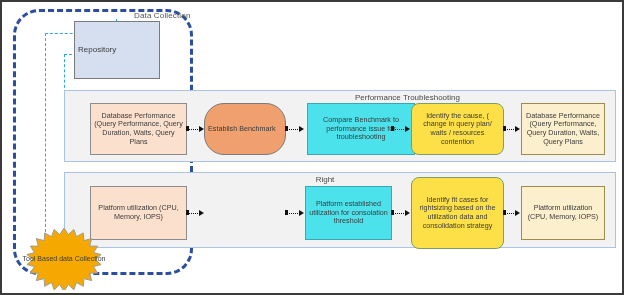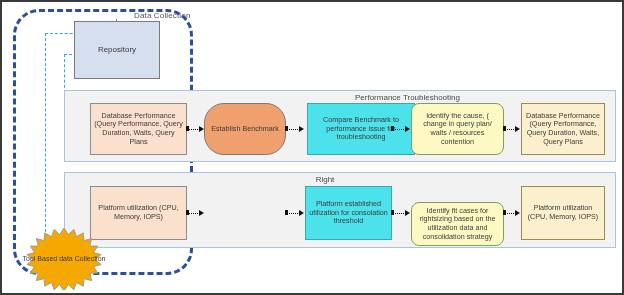--- a/index.html
+++ b/index.html
@@ -25,28 +25,28 @@
 
   
   .panel{position:absolute;background:#f2f2f2;border:1px solid #a9c3e0;
      box-sizing:border-box;}
   .panel-title{position:absolute;font-size:8px;color:#4a4a4a;white-space:nowrap;
      text-align:center;}
   .panel-title.two-line{white-space:normal;width:40px;line-height:9px;}
 
   
   .node{position:absolute;box-sizing:border-box;display:flex;align-items:center;
-     justify-content:center;text-align:center;font-size:7.2px;color:#3b3b3b;
+     justify-content:flex-start;text-align:center;font-size:7.2px;color:#3b3b3b;
      line-height:8.6px;padding:9px 3px;}
   .node span{display:block;}
 
   .n-peach{background:#fbe0ce;border:1px solid #8c8c8c;}
   .n-orange{background:#f0a06e;border:1px solid #7a7a7a;border-radius:20px;}
   .n-cyan{background:#4ce2ec;border:1px solid #3aa8b4;}
-  .n-green{background:#fef9c3;border:1px solid #7e9e66;border-radius:8px;}
+  .n-green{background:#fde047;border:1px solid #7e9e66;border-radius:8px;}
   .n-yellow{background:#fcefcd;border:1px solid #9a8e4a;}
   .n-repo{background:#d6dff0;border:1px solid #7b7b7b;font-size:8px;}
 
   
   .conn{position:absolute;height:0;border-top:1.4px dotted #111;}
   .conn-head{position:absolute;width:0;height:0;
      border-top:3.5px solid transparent;border-bottom:3.5px solid transparent;
      border-left:5px solid #111;}
   .conn-tail{position:absolute;width:3px;height:5px;background:#111;}
 
@@ -138,21 +138,21 @@
   <div class="conn-head" style="left:297px;top:208px;"></div>
 
   <div class="node n-cyan" style="left:303px;top:184px;width:87px;height:54px;">
     <span>Platform established utilization for consolation threshold</span>
   </div>
 
   <div class="conn" style="left:390px;top:211px;width:16px;"></div>
   <div class="conn-tail" style="left:389px;top:208px;"></div>
   <div class="conn-head" style="left:403px;top:208px;"></div>
 
-  <div class="node n-green" style="left:409px;top:200px;width:93px;height:44px;">
+  <div class="node n-green" style="left:409px;top:175px;width:93px;height:72px;">
     <span>Identify fit cases for rightsizing based on the utilization data and consolidation strategy</span>
   </div>
 
   <div class="conn" style="left:502px;top:211px;width:14px;"></div>
   <div class="conn-tail" style="left:501px;top:208px;"></div>
   <div class="conn-head" style="left:513px;top:208px;"></div>
 
   <div class="node n-yellow" style="left:519px;top:184px;width:84px;height:54px;">
     <span>Platform utilization (CPU, Memory, IOPS)</span>
   </div>

